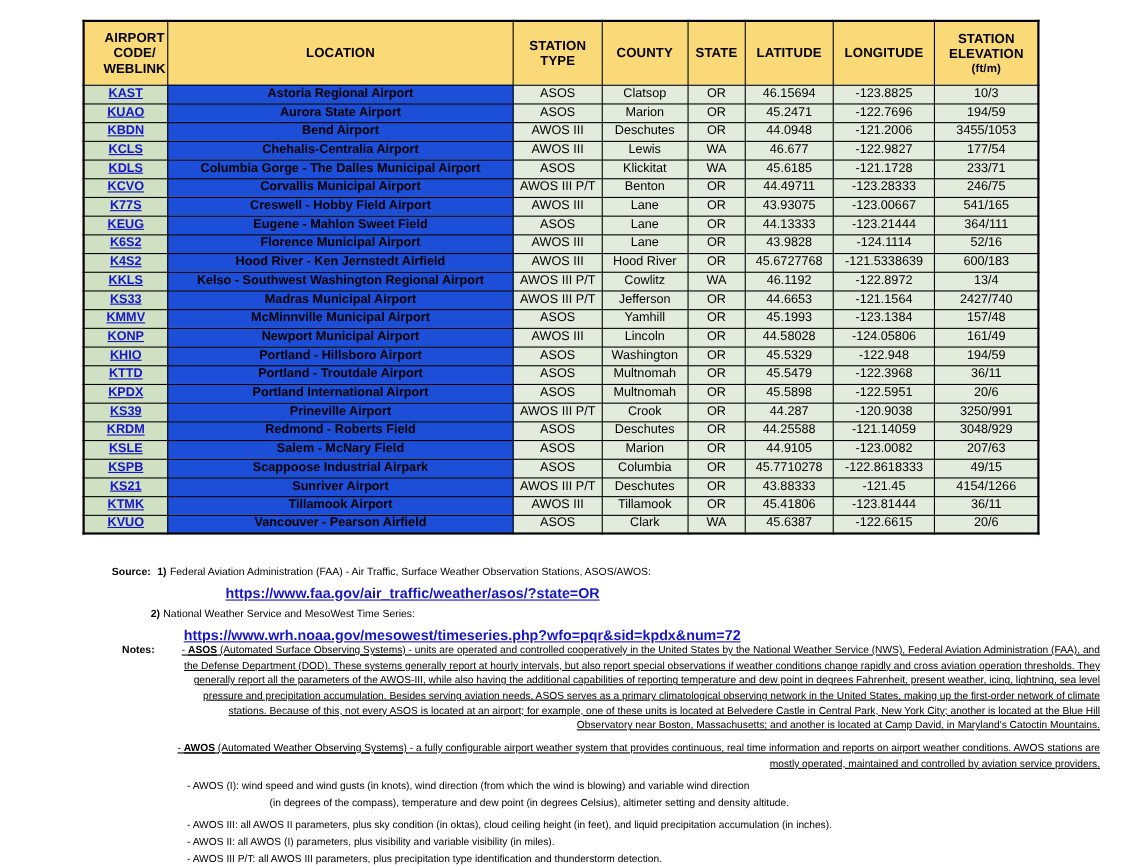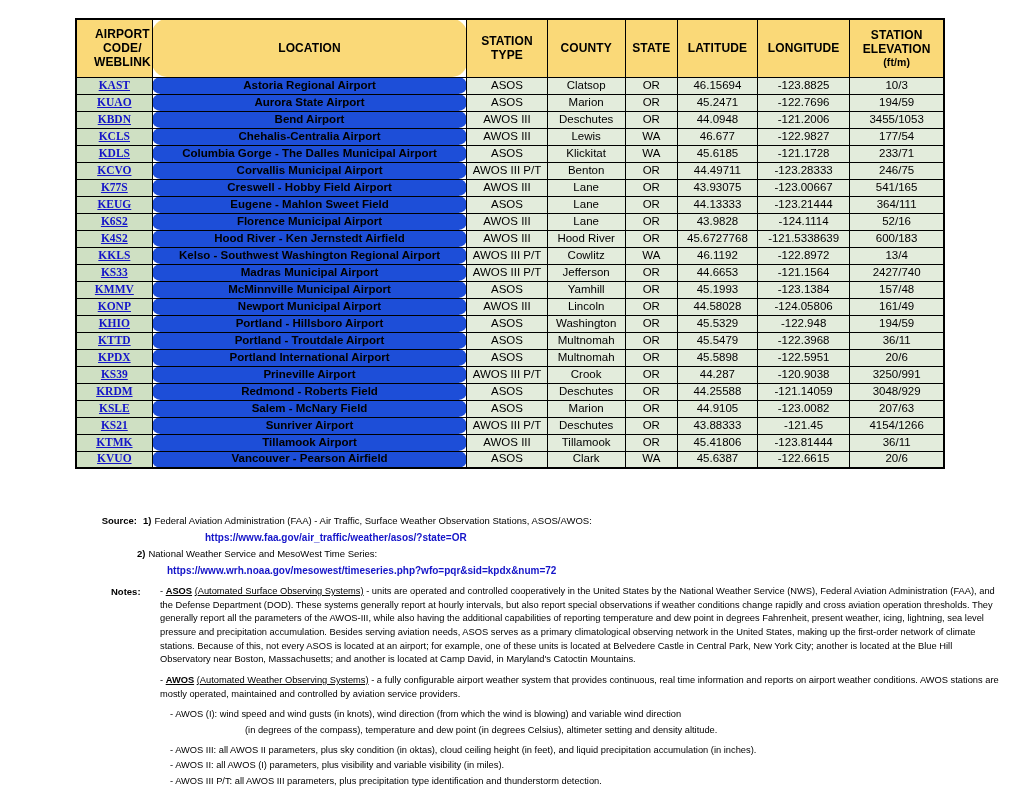--- a/index.html
+++ b/index.html
@@ -62,37 +62,36 @@
     background: #cfe0c3;
     text-align: center;
     font-weight: bold;
   }
   td.c-code .link {
     color: #1414c8;
     text-decoration: underline;
     font-weight: bold;
     font-size: 11.5px;
     cursor: pointer;
-    font-family: Liberation Serif, serif;
   }
   td.c-loc {
     background: #1d4ed8;
     text-align: center;
     font-weight: bold;
     font-size: 11.5px;
   }
   td.c-type, td.c-cty, td.c-st, td.c-lat, td.c-lon, td.c-elev {
     background: #e3ecdc;
     text-align: center;
     font-weight: normal;
   }
   td.c-elev { font-size: 10.5px; }
   
   td.c-code, thead th.hdr-code { border-right: 2px solid #000; }
-  td.c-loc,  thead th.hdr-loc  { border-left: 2px solid #000; border-radius: 15px; }
+  td.c-loc,  thead th.hdr-loc  { border-left: 2px solid #000; }
 
   
   #source-block {
     position: absolute;
     left: 75px;
     top: 514px;
     width: 900px;
     font-size: 9.5px;
     line-height: 1.55;
   }
@@ -102,22 +101,23 @@
     width: 62px;
     text-align: right;
     padding-right: 6px;
     flex: 0 0 62px;
     font-size: 9.5px;
   }
   .src-num { font-weight: bold; padding-right: 3px; }
   .src-text { flex: 1; }
   .src-link {
     color: #1414c8;
-    font-weight: bold;
-    font-size: 10px;
+    text-decoration: underline;
+    font-weight: bold;
+    font-size: 13px;
     cursor: pointer;
     word-break: break-all;
   }
   .src-link-row-1 { padding-left: 130px; padding-top: 1px; }
   .src-link-row-2 { padding-left: 92px; padding-top: 1px; }
   .src-row-2 { padding-left: 62px; padding-top: 2px; }
 
   
   #notes-block {
     position: absolute;
@@ -128,21 +128,21 @@
     line-height: 1.47;
   }
   .notes-label {
     position: absolute;
     left: 36px;
     top: 0px;
     font-weight: bold;
     font-size: 9.5px;
   }
   .notes-body { margin-left: 85px; width: 840px; }
-  .note-para { text-align: left; margin-bottom: 7px; }
+  .note-para { text-align: right; margin-bottom: 7px; text-decoration: underline; }
   .note-term {
     font-weight: bold;
     text-decoration: underline;
   }
   .note-paren { text-decoration: underline; }
   .note-sub {
     margin-left: 10px;
     margin-bottom: 2px;
   }
   .note-sub-indent {
@@ -381,20 +381,30 @@
         </tr>
         <tr>
           <td class="c-code"><span class="link">KSLE</span></td>
           <td class="c-loc">Salem - McNary Field</td>
           <td class="c-type">ASOS</td>
           <td class="c-cty">Marion</td>
           <td class="c-st">OR</td>
           <td class="c-lat">44.9105</td>
           <td class="c-lon">-123.0082</td>
           <td class="c-elev">207/63</td>
+        </tr>
+        <tr>
+          <td class="c-code"><span class="link">KSPB</span></td>
+          <td class="c-loc">Scappoose Industrial Airpark</td>
+          <td class="c-type">ASOS</td>
+          <td class="c-cty">Columbia</td>
+          <td class="c-st">OR</td>
+          <td class="c-lat">45.7710278</td>
+          <td class="c-lon">-122.8618333</td>
+          <td class="c-elev">49/15</td>
         </tr>
         <tr>
           <td class="c-code"><span class="link">KS21</span></td>
           <td class="c-loc">Sunriver Airport</td>
           <td class="c-type">AWOS III P/T</td>
           <td class="c-cty">Deschutes</td>
           <td class="c-st">OR</td>
           <td class="c-lat">43.88333</td>
           <td class="c-lon">-121.45</td>
           <td class="c-elev">4154/1266</td>

